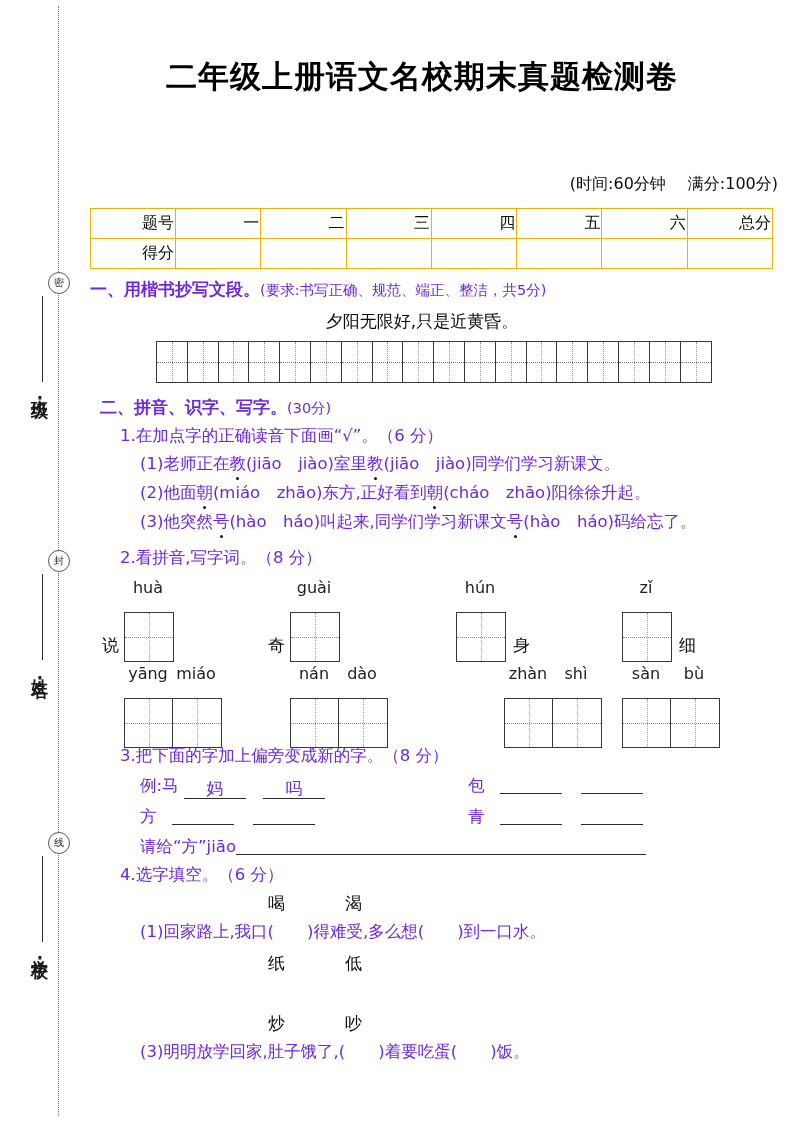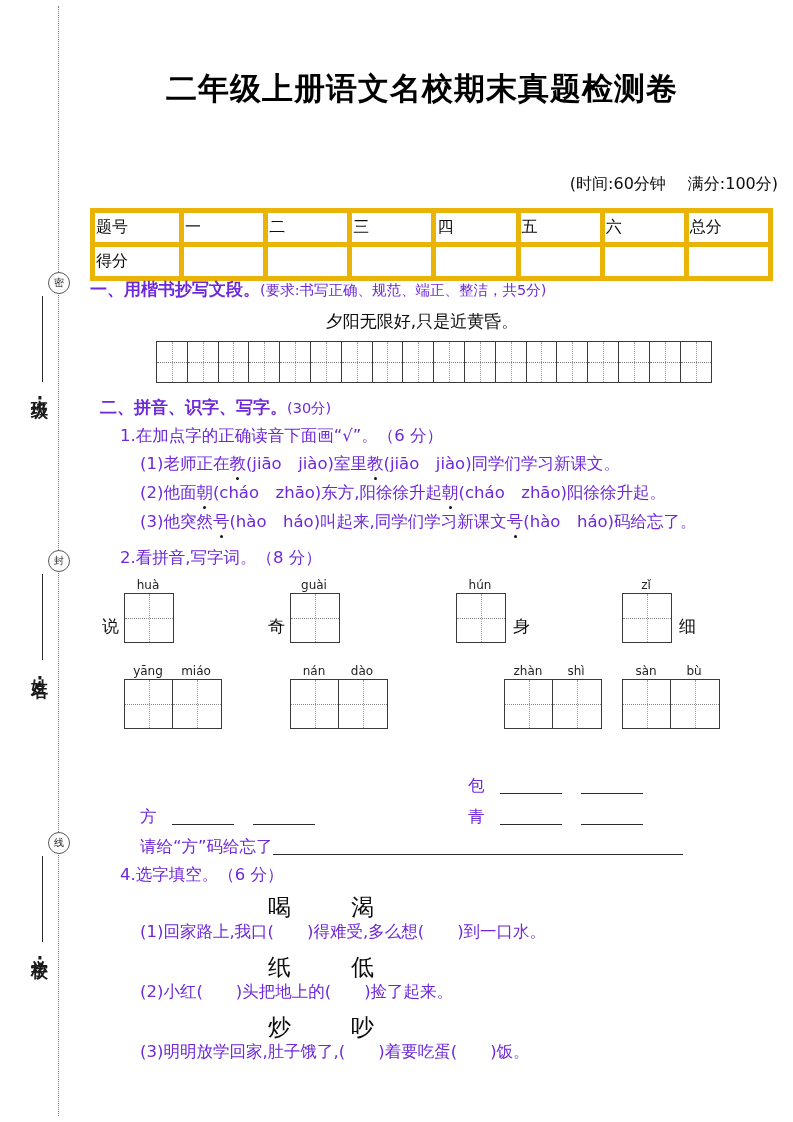--- a/index.html
+++ b/index.html
@@ -83,44 +83,43 @@
   .paper-title {
     position: absolute;
     left: 0; top: 56px;
     width: 700px;
     text-align: center;
     font-size: 31px;
     font-weight: 700;
     letter-spacing: 1px;
     color: #000;
     font-family: "DejaVu Sans", "Liberation Sans", sans-serif;
-    margin-top: 12px;
   }
 
   .exam-meta {
     position: absolute;
     right: 15px; top: 174px;
     font-size: 16px;
     color: #0d0d0d;
     font-family: "DejaVu Sans", "Liberation Sans", sans-serif;
   }
   .exam-meta .gap { display: inline-block; width: 22px; }
 
   
   .score-table {
     position: absolute;
     left: 18px; top: 208px;
     width: 683px;
     border-collapse: collapse;
     table-layout: fixed;
   }
   .score-table td {
-    border: 5px solid #eab308;
+    border: 1px solid #eab308;
     height: 27px;
-    text-align: left;
+    text-align: right;
     vertical-align: middle;
     font-size: 16px;
     color: #0d0d0d;
     font-family: Liberation Sans, sans-serif;
   }
   .score-table td.hcell { width: 82px; }
 
   
   .tline {
     position: absolute;
@@ -170,24 +169,24 @@
     content: "";
     position: absolute;
     top: 50%; left: 0; right: 0;
     border-top: 1px dotted #7a7a7a;
   }
 
   
   .py-group { position: absolute; }
   .py-syls {
     display: flex;
-    font-size: 12px;
+    font-size: 16px;
     color: #222;
     font-family: "DejaVu Sans", "Liberation Sans", sans-serif;
-    margin-bottom: 1px;
+    margin-bottom: 15px;
   }
   .py-syls span {
     width: 48px;
     text-align: center;
     display: inline-block;
   }
   .tianzi-row { display: flex; border: 1.4px solid #3a3a3a; width: max-content; }
   .tianzi {
     width: 48px; height: 48px;
     position: relative;
@@ -243,21 +242,21 @@
     left: 50%;
     margin-left: -1.5px;
     bottom: -5px;
     width: 3px; height: 3px;
     background: #111;
     border-radius: 50%;
   }
 
   .choice-pair {
     position: absolute;
-    font-size: 23px;
+    font-size: 17px;
     color: #0d0d0d;
     font-family: "DejaVu Sans", "Liberation Sans", sans-serif;
   }
   .choice-pair span.c2 { display: inline-block; margin-left: 60px; }
 </style>
 </head>
 <body>
 
 <div class="seal-margin">
   <div class="seal-dashed"></div>
@@ -340,21 +339,21 @@
   </div>
 
   <div class="tline qnum" style="left:48px; top:425px;">1.在加点字的正确读音下面画“√”。（6 分）</div>
 
   <div class="tline" style="left:68px; top:453px;">
     
     <span>(1)</span><span>老师正在</span><span class="dotted-char">教</span><span>(jiāo　jiào)室里</span><span class="dotted-char">教</span><span>(jiāo　jiào)同学们学习新课文。</span>
   </div>
 
   <div class="tline" style="left:68px; top:482px;">
-    <span>(2)</span><span>他面</span><span class="dotted-char">朝</span><span>(cháo　zhāo)东方,阳徐徐升起</span><span class="dotted-char">朝</span><span>(cháo　zhāo)阳徐徐升起。</span>
+    <span>(2)</span><span>他面</span><span class="dotted-char">朝</span><span>(miáo　zhāo)东方,正好看到</span><span class="dotted-char">朝</span><span>(cháo　zhāo)阳徐徐升起。</span>
   </div>
 
   <div class="tline" style="left:68px; top:511px;">
     <span>(3)</span><span>他突然</span><span class="dotted-char">号</span><span>(hào　háo)叫起来,同学们学习新课文</span><span class="dotted-char">号</span><span>(hào　háo)码给忘了。</span>
   </div>
 
   <div class="tline qnum" style="left:48px; top:547px;">2.看拼音,写字词。（8 分）</div>
 
   <div class="py-group" id="py-row1" style="left:52px; top:578px; width:660px;">
       <div style="position: absolute; left: 0px; top: 0px;">
@@ -446,57 +445,60 @@
         </div>
         <div style="position: relative; width: max-content;">
           <div class="tianzi-row">
             <div class="tianzi"></div>
             <div class="tianzi"></div>
           </div>
         </div>
       </div>
     </div>
 
-
+  <div class="tline qnum" style="left:48px; top:745px;">3.把下面的字加上偏旁变成新的字。（8 分）</div>
+
+  <div class="tline" style="left:68px; top:775px;">
+    <span>例:马</span>
+    <span class="filled" style="width:62px;">妈</span>
+    <span class="filled" style="width:62px; margin-left:12px;">吗</span>
+  </div>
   <div class="tline" style="left:396px; top:775px;">
     <span>包</span>
     <span class="blank-ul" style="width:62px; margin-left:10px;"></span>
     <span class="blank-ul" style="width:62px; margin-left:14px;"></span>
   </div>
 
   <div class="tline" style="left:68px; top:806px;">
     <span>方</span>
     <span class="blank-ul" style="width:62px; margin-left:10px;"></span>
     <span class="blank-ul" style="width:62px; margin-left:14px;"></span>
   </div>
   <div class="tline" style="left:396px; top:806px;">
     <span>青</span>
     <span class="blank-ul" style="width:62px; margin-left:10px;"></span>
     <span class="blank-ul" style="width:62px; margin-left:14px;"></span>
   </div>
 
   <div class="tline" style="left:68px; top:836px;">
-    <span>请给“方”码给忘了</span><span class="blank-ul" style="width:410px;"></span>
+    <span>请给“方”jiāo</span><span class="blank-ul" style="width:410px;"></span>
   </div>
 
   <div class="tline qnum" style="left:48px; top:864px;">4.选字填空。（6 分）</div>
 
   <div class="choice-pair" style="left:196px; top:892px;">
     <span>喝</span><span class="c2">渴</span>
   </div>
   <div class="tline" style="left:68px; top:921px;">
     <span>(1)</span><span>回家路上,我口(　　)得难受,多么想(　　)到一口水。</span>
   </div>
 
   <div class="choice-pair" style="left:196px; top:952px;">
     <span>纸</span><span class="c2">低</span>
   </div>
-  <div class="tline" style="left:68px; top:981px;">
-    <span>(2)</span><span>小红(　　)头把地上的(　　)捡了起来。</span>
-  </div>
 
   <div class="choice-pair" style="left:196px; top:1012px;">
     <span>炒</span><span class="c2">吵</span>
   </div>
   <div class="tline" style="left:68px; top:1041px;">
     <span>(3)</span><span>明明放学回家,肚子饿了,(　　)着要吃蛋(　　)饭。</span>
   </div>
 
 </div>
 

